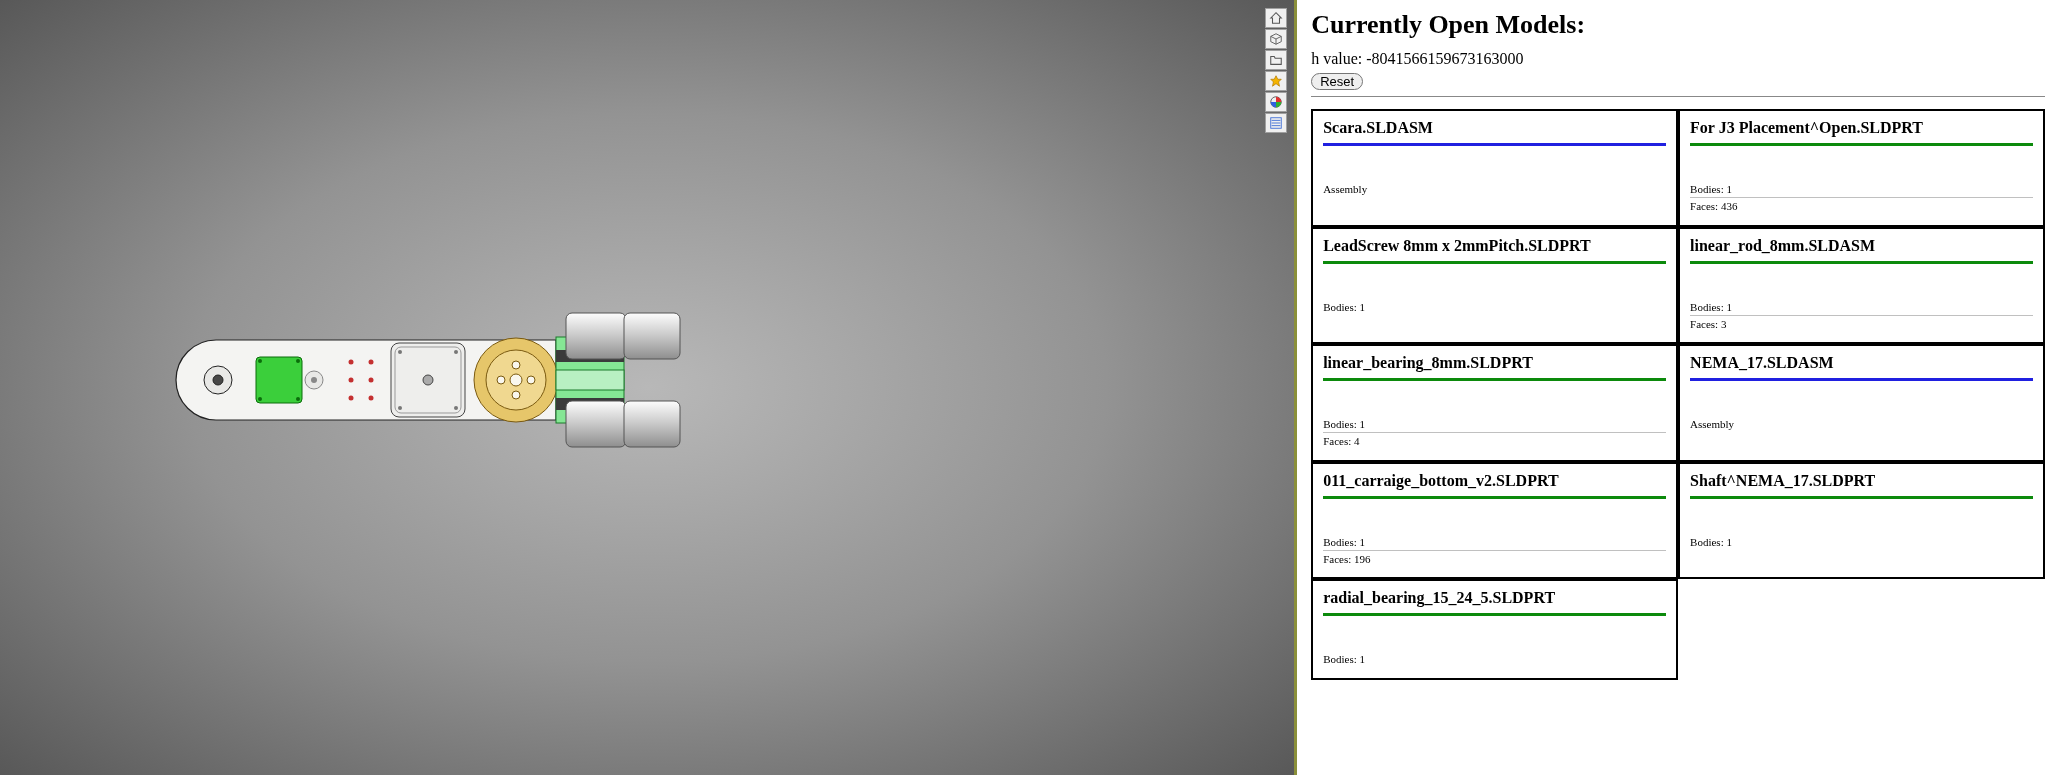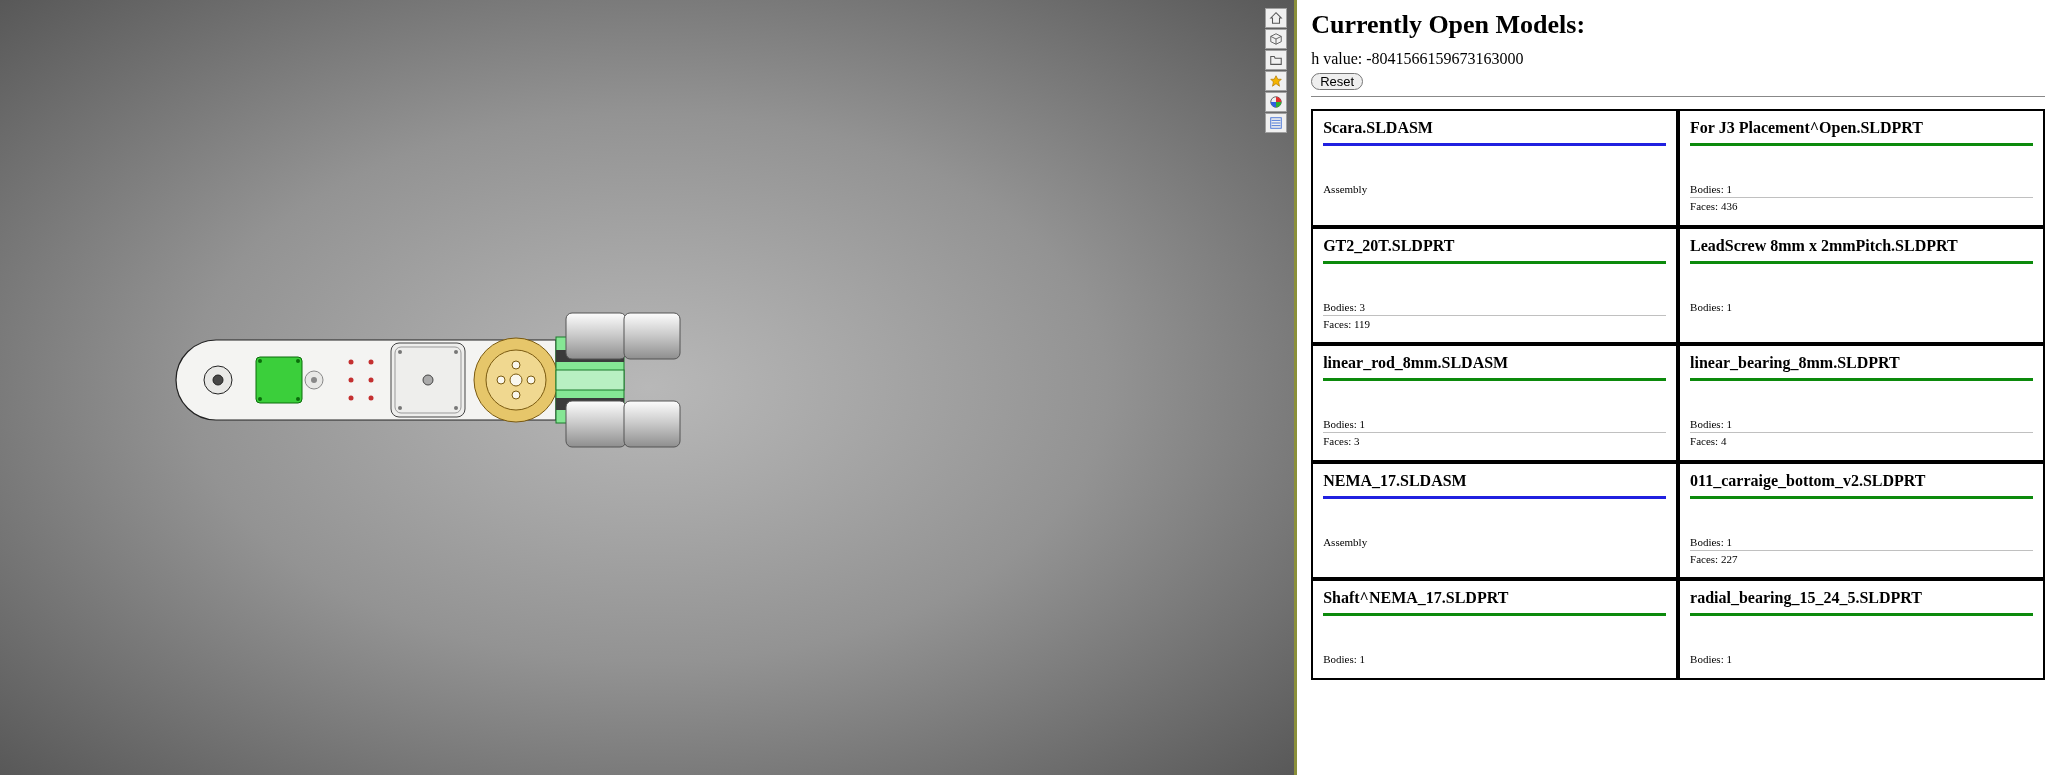--- a/index.html
+++ b/index.html
@@ -222,28 +222,20 @@
       </div>
       <div class="card">
         <div class="card-title">For J3 Placement^Open.SLDPRT</div>
         <div class="card-bar bar-part"></div>
         <div class="card-info">
           <div>Bodies: 1</div>
           <div>Faces: 436</div>
         </div>
       </div>
       <div class="card">
-        <div class="card-title">GT2_20T.SLDPRT</div>
-        <div class="card-bar bar-part"></div>
-        <div class="card-info">
-          <div>Bodies: 3</div>
-          <div>Faces: 119</div>
-        </div>
-      </div>
-      <div class="card">
         <div class="card-title">LeadScrew 8mm x 2mmPitch.SLDPRT</div>
         <div class="card-bar bar-part"></div>
         <div class="card-info">
           <div>Bodies: 1</div>
         </div>
       </div>
       <div class="card">
         <div class="card-title">linear_rod_8mm.SLDASM</div>
         <div class="card-bar bar-part"></div>
         <div class="card-info">
@@ -264,21 +256,21 @@
         <div class="card-bar bar-assembly"></div>
         <div class="card-info">
           <div>Assembly</div>
         </div>
       </div>
       <div class="card">
         <div class="card-title">011_carraige_bottom_v2.SLDPRT</div>
         <div class="card-bar bar-part"></div>
         <div class="card-info">
           <div>Bodies: 1</div>
-          <div>Faces: 227</div>
+          <div>Faces: 196</div>
         </div>
       </div>
       <div class="card">
         <div class="card-title">Shaft^NEMA_17.SLDPRT</div>
         <div class="card-bar bar-part"></div>
         <div class="card-info">
           <div>Bodies: 1</div>
         </div>
       </div>
       <div class="card">

